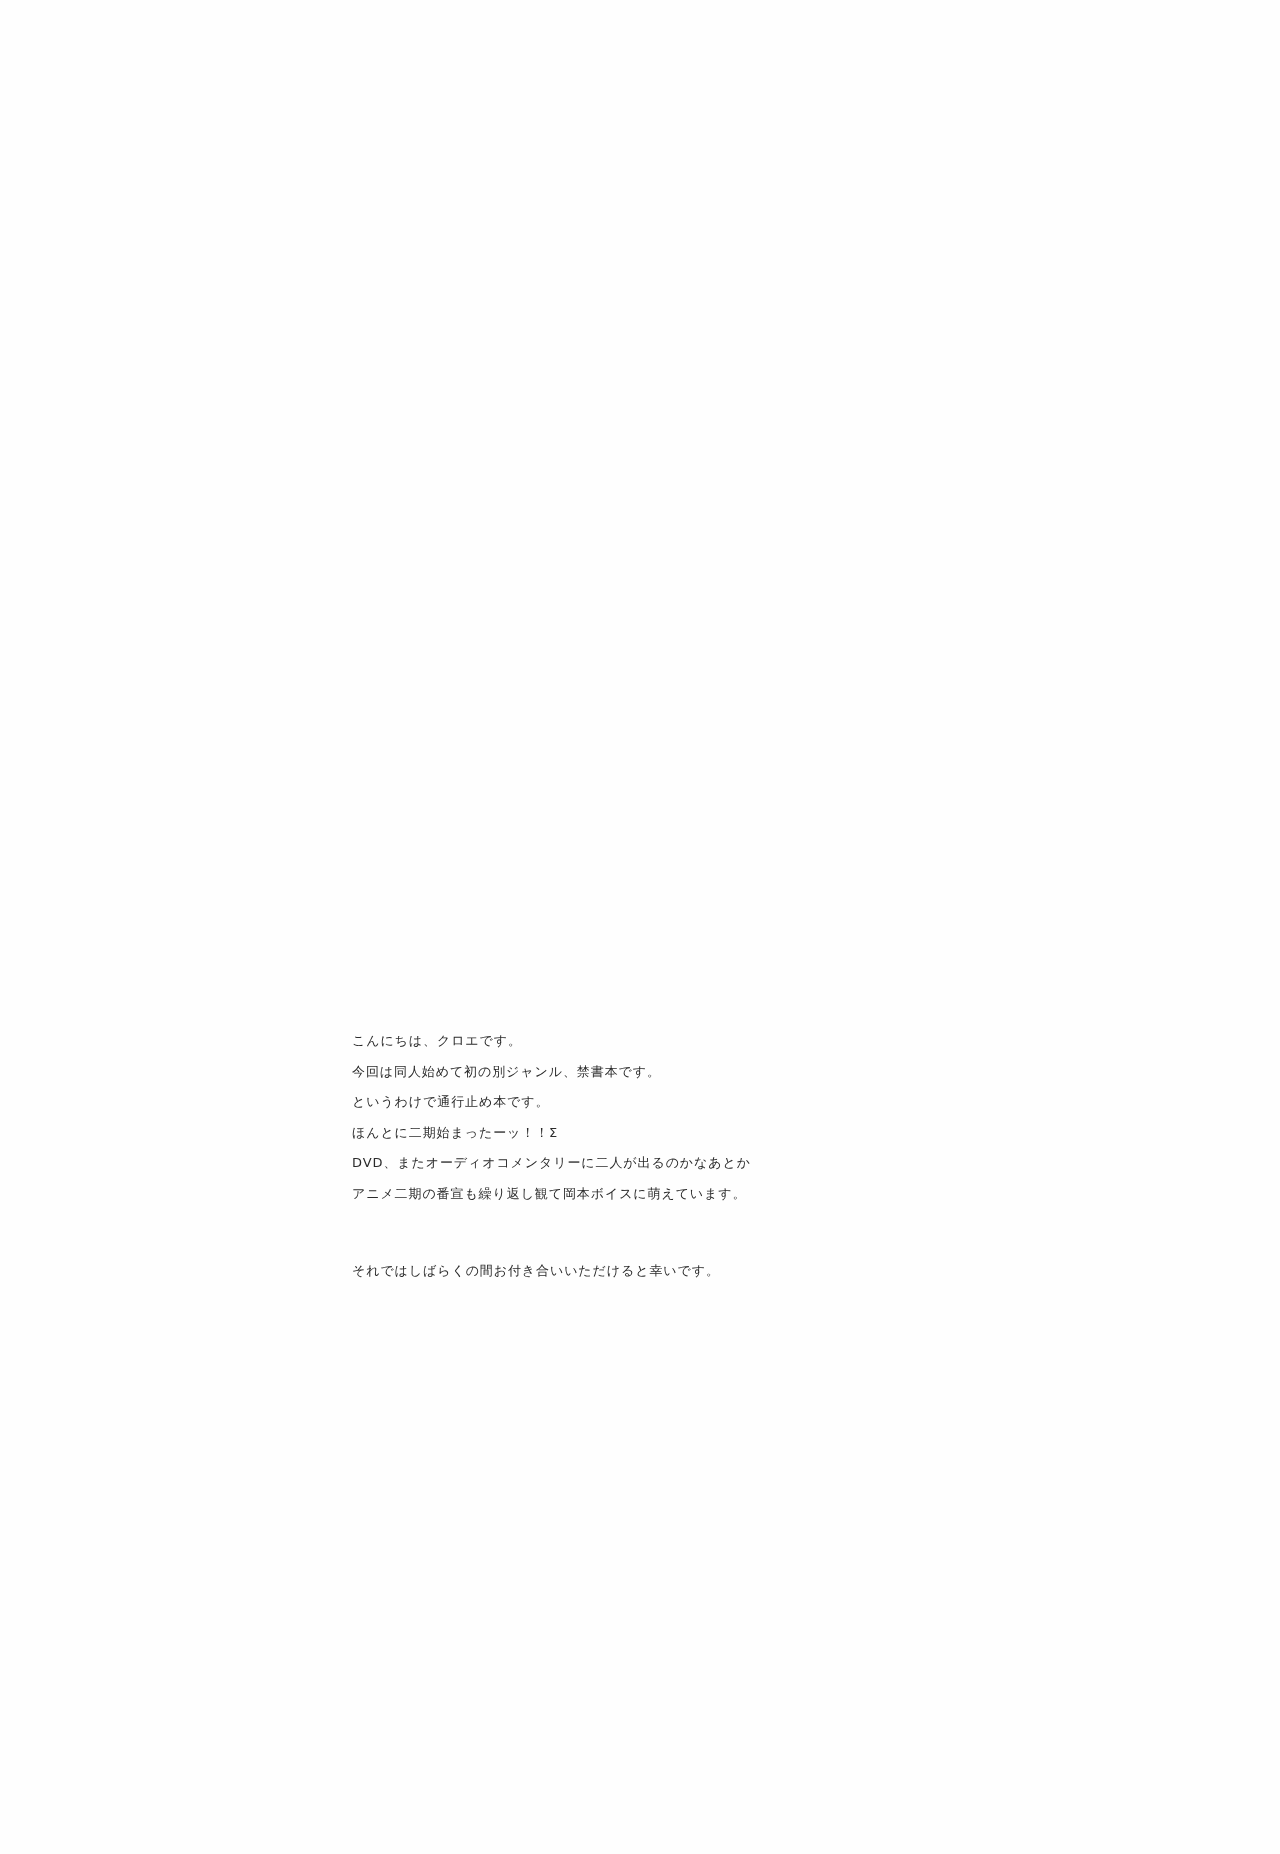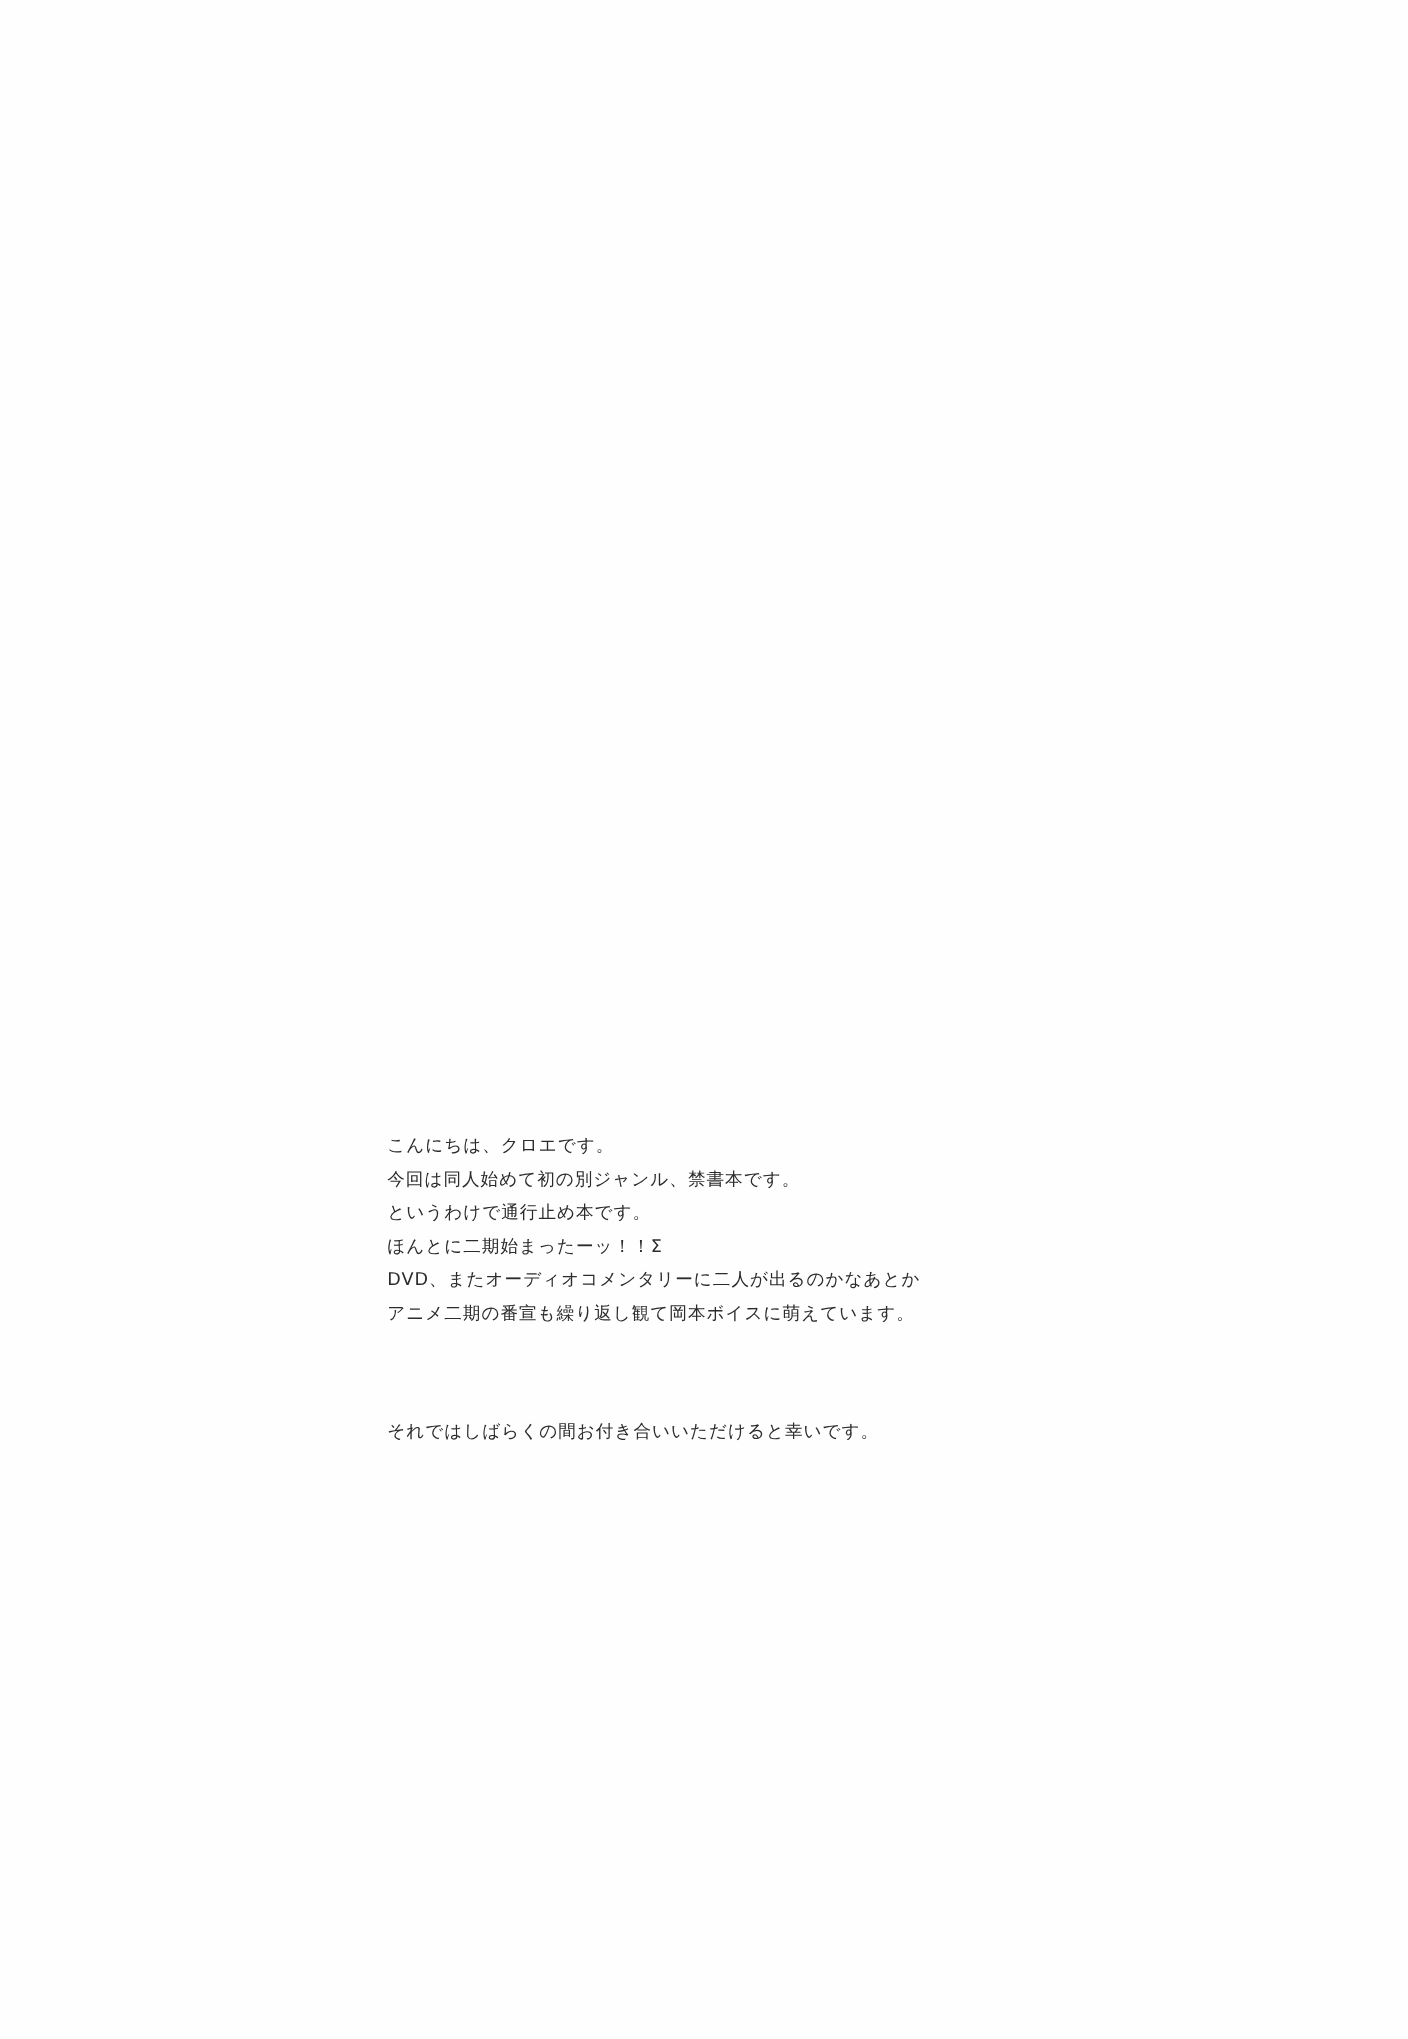--- a/index.html
+++ b/index.html
@@ -19,33 +19,33 @@
     height: 1854px;
     background: #fefefe;
   }
   .afterword {
     position: absolute;
     left: 352px;
     top: 1026px;
     width: 700px;
   }
   .line {
-    font-size: 16px;
+    font-size: 13px;
     line-height: 30.6px;
     color: #2b2b2b;
     letter-spacing: 0.9px;
     white-space: pre;
     font-family: "DejaVu Sans", sans-serif;
     font-weight: 400;
   }
   .line.spacer {
     height: 30.6px;
   }
   .closing {
-    margin-top: 46px;
+    margin-top: 16px;
   }
 </style>
 </head>
 <body>
 
 <div class="page">
 
   <div class="afterword">
     <div class="line">こんにちは、クロエです。</div>
     <div class="line">今回は同人始めて初の別ジャンル、禁書本です。</div>

